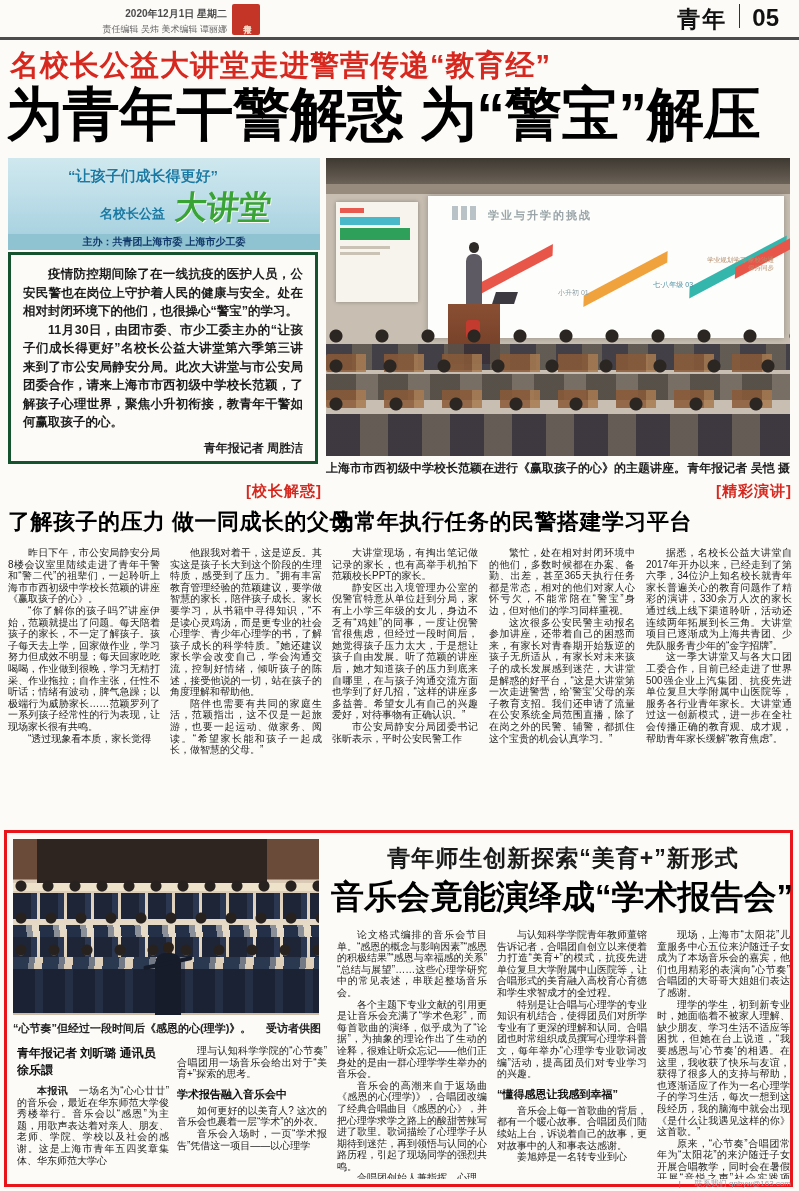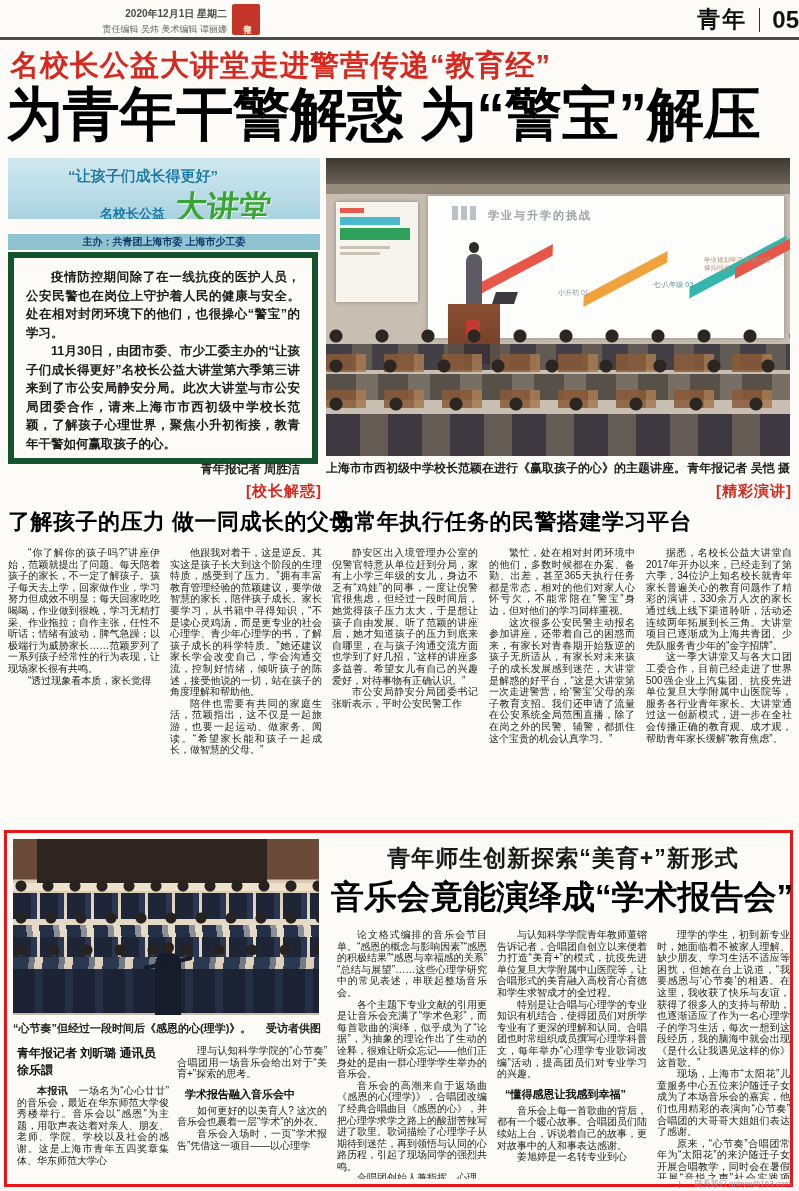--- a/index.html
+++ b/index.html
@@ -7,48 +7,48 @@
   .page{position:relative;width:799px;height:1191px;background:#fcfbf8;margin:0 auto;overflow:hidden;color:#1a1a1a;}
 
   
   .mast{position:absolute;top:4px;left:0;width:100%;height:32px;}
   .mast-left{position:absolute;right:572px;top:3px;text-align:right;color:#555;}
   .mast-date{font-size:10px;font-weight:bold;color:#4a4a4a;}
   .mast-editors{font-size:9px;color:#666;margin-top:2px;}
   .seal{position:absolute;left:232px;top:0px;width:28px;height:31px;background:#c43527;border-radius:2px;
         display:flex;align-items:center;justify-content:center;}
   .seal span{writing-mode:vertical-rl;color:#f6d9c8;font-size:8px;font-weight:bold;letter-spacing:1px;}
-  .mast-right{position:absolute;right:0;top:0;display:flex;align-items:center;gap:12px;}
+  .mast-right{position:absolute;right:20px;top:0;display:flex;gap:12px;}
   .mast-sec{font-size:23px;font-weight:900;color:#111;letter-spacing:2px;}
   .mast-bar{width:1px;height:24px;background:#333;}
   .mast-page{font-size:24px;font-weight:700;color:#111;}
   .headrule{position:absolute;top:37px;left:0;width:100%;height:3px;background:#4c4c4c;}
 
   
   .kicker{position:absolute;top:46px;left:10px;font-size:29px;font-weight:700;color:#d6281e;letter-spacing:1px;}
   .mainhead{position:absolute;top:84px;left:6px;width:790px;font-size:58px;line-height:60px;font-weight:900;
             color:#000;letter-spacing:0px;white-space:nowrap;transform:scaleX(.98);transform-origin:left;}
 
   
-  .banner{position:absolute;left:8px;top:158px;width:312px;height:61px;
+  .banner{position:absolute;left:8px;top:158px;width:312px;height:76px;
           background:linear-gradient(180deg,#cfe8ee 0%,#bcdde8 55%,#a9d2e0 100%);overflow:hidden;}
   .banner .b1{margin:9px 10px 0 60px;font-size:15px;font-weight:900;color:#1a7aa3;text-shadow:0 0 1px #fff;}
   .banner .b2{margin:2px 0 0 92px;font-size:13px;font-weight:900;color:#1a7aa3;display:inline-block;}
   .banner .b3{display:inline-block;font-size:32px;font-weight:900;color:#39a335;transform:skewX(-6deg);margin-left:6px;
               text-shadow:1px 1px 0 #fff;}
   .banner-strip{position:absolute;left:8px;top:234px;width:312px;height:16px;background:#8fc3d2;
                 font-size:10px;font-weight:900;color:#123a6b;text-align:center;line-height:16px;}
-  .introbox{position:absolute;left:8px;top:252px;width:310px;height:212px;border:6px solid #14532d;background:#fcfbf8;
+  .introbox{position:absolute;left:8px;top:252px;width:310px;height:212px;border:3px solid #14532d;background:#fcfbf8;
             box-sizing:border-box;padding:10px 12px 6px 12px;}
   .introbox p{margin:0;font-size:12.5px;line-height:18.5px;text-align:justify;text-indent:2em;color:#1c1c1c;font-weight:600;}
   .intro-byline{margin-top:8px;text-align:right;font-size:12px;font-weight:700;color:#222;}
 
   
   .photo1{position:absolute;left:326px;top:158px;width:464px;height:298px;overflow:hidden;
-          background:linear-gradient(180deg,#b9aea3 0%,#cfc6ba 30%,#b9a globalization 0%);background:#c8beb2;}
+          background:linear-gradient(180deg,#b9aea3 0%,#cfc6ba 30%,#b9a globalization 0%);background:#c8beb2;text-align:right;}
   .p1-ceiling{position:absolute;top:0;left:0;width:100%;height:26px;background:linear-gradient(180deg,#3d3831,#6b6258);}
   .p1-ceiling2{position:absolute;top:26px;left:0;width:100%;height:10px;background:#968b7d;}
   .p1-screen{position:absolute;top:38px;left:102px;width:356px;height:142px;background:#fdfdfb;box-shadow:0 0 6px rgba(0,0,0,.25);}
   .p1-screen .t{position:absolute;top:12px;left:60px;font-size:11px;font-weight:bold;color:#9aa4a8;letter-spacing:2px;}
   .p1-screen .bars{position:absolute;top:10px;left:24px;display:flex;gap:3px;}
   .p1-screen .bars i{width:6px;height:14px;background:#b9c2c6;}
   .arrow{position:absolute;height:10px;transform:skewX(-35deg);}
   .a1{top:70px;left:40px;width:90px;background:#e8564a;transform:rotate(-28deg) skewX(-30deg);}
   .a2{top:78px;left:150px;width:95px;background:#f0a23c;transform:rotate(-28deg) skewX(-30deg);}
   .a3{top:66px;left:255px;width:110px;background:#35b6ad;transform:rotate(-28deg) skewX(-30deg);}
@@ -77,21 +77,21 @@
 
   
   .sec-label{font-size:15px;font-weight:900;color:#d6281e;letter-spacing:1px;text-align:right;}
   .sec-head{font-size:22px;font-weight:900;color:#000;margin-top:6px;letter-spacing:.5px;white-space:nowrap;}
   .sect{position:absolute;top:482px;}
   .sect-l{left:8px;width:314px;}
   .sect-r{left:332px;width:460px;}
   .colwrap{position:relative;margin-top:10px;}
   .tcol{position:absolute;top:0;overflow:hidden;}
   .tcol p{margin:0;font-size:10px;line-height:11.6px;text-align:justify;text-indent:2em;color:#222;}
-  .subhead{font-size:11px;font-weight:900;color:#111;margin:7px 0 3px 8px;}
+  .subhead{font-size:11px;font-weight:900;color:#111;margin:7px 0 3px 0;}
 
   
   .redbox{position:absolute;left:4px;top:830px;width:789px;height:357px;border:3px solid #e8151b;background:#fcfbf8;box-sizing:border-box;}
   .photo2{position:absolute;left:6px;top:6px;width:306px;height:176px;overflow:hidden;
           background:linear-gradient(180deg,#6a4a38 0,#6a4a38 40px,#d9c9b4 41px,#e7dcc8 90px,#cdbba4 176px);}
   .p2-wall{position:absolute;top:0;left:24px;width:230px;height:44px;background:#2e2420;}
   .p2-light{position:absolute;top:44px;left:0;width:100%;height:8px;background:#f3e7d0;opacity:.8;}
   .choir-row{position:absolute;left:0;width:100%;}
   .c-heads{height:14px;background-image:radial-gradient(circle at 8px 7px,#27221f 5px,transparent 6px),
            radial-gradient(circle at 8px 9px,#caa183 3px,transparent 4px);background-size:27px 14px;background-repeat:repeat-x;}
@@ -204,35 +204,37 @@
   <div class="p1-cap">
     <span class="capline">上海市市西初级中学校长范颖在进行《赢取孩子的心》的主题讲座。</span>
     <span class="capline">青年报记者 吴恺 摄</span>
   </div>
 
   <div class="sect sect-l">
     <div class="sec-label">[校长解惑]</div>
     <div class="sec-head">了解孩子的压力 做一同成长的父母</div>
     <div class="colwrap" style="height:285px">
       <div class="tcol" style="left:0;width:152px;height:285px">
+          <p>昨日下午，市公安局静安分局8楼会议室里陆续走进了青年干警和“警二代”的祖辈们，一起聆听上海市市西初级中学校长范颖的讲座《赢取孩子的心》。</p>
           <p>“你了解你的孩子吗?”讲座伊始，范颖就提出了问题。每天陪着孩子的家长，不一定了解孩子。孩子每天去上学，回家做作业，学习努力但成效不明显；每天回家吃吃喝喝，作业做到很晚，学习无精打采、作业拖拉；自作主张，任性不听话；情绪有波动，脾气急躁；以极端行为威胁家长……范颖罗列了一系列孩子经常性的行为表现，让现场家长很有共鸣。</p>
           <p>“透过现象看本质，家长觉得</p>
         </div>
       <div class="tcol" style="left:162px;width:152px;height:285px">
           <p>他跟我对着干，这是逆反。其实这是孩子长大到这个阶段的生理特质，感受到了压力。”拥有丰富教育管理经验的范颖建议，要学做智慧的家长，陪伴孩子成长。家长要学习，从书籍中寻得知识，“不是读心灵鸡汤，而是更专业的社会心理学、青少年心理学的书，了解孩子成长的科学特质。”她还建议家长学会改变自己，学会沟通交流，控制好情绪，倾听孩子的陈述，接受他说的一切，站在孩子的角度理解和帮助他。</p>
           <p>陪伴也需要有共同的家庭生活，范颖指出，这不仅是一起旅游，也要一起运动、做家务、阅读。“希望家长能和孩子一起成长，做智慧的父母。”</p>
         </div>
     </div>
   </div>
 
   <div class="sect sect-r">
     <div class="sec-label">[精彩演讲]</div>
     <div class="sec-head">为常年执行任务的民警搭建学习平台</div>
     <div class="colwrap" style="height:285px">
       <div class="tcol" style="left:0;width:146px;height:285px">
+          <p>大讲堂现场，有掏出笔记做记录的家长，也有高举手机拍下范颖校长PPT的家长。</p>
           <p>静安区出入境管理办公室的倪警官特意从单位赶到分局，家有上小学三年级的女儿，身边不乏有“鸡娃”的同事，一度让倪警官很焦虑，但经过一段时间后，她觉得孩子压力太大，于是想让孩子自由发展。听了范颖的讲座后，她才知道孩子的压力到底来自哪里，在与孩子沟通交流方面也学到了好几招，“这样的讲座多多益善。希望女儿有自己的兴趣爱好，对待事物有正确认识。”</p>
           <p>市公安局静安分局团委书记张昕表示，平时公安民警工作</p>
         </div>
       <div class="tcol" style="left:157px;width:146px;height:285px">
           <p>繁忙，处在相对封闭环境中的他们，多数时候都在办案、备勤、出差，甚至365天执行任务都是常态，相对的他们对家人心怀亏欠，不能常陪在“警宝”身边，但对他们的学习同样重视。</p>
           <p>这次很多公安民警主动报名参加讲座，还带着自己的困惑而来，有家长对青春期开始叛逆的孩子无所适从，有家长对未来孩子的成长发展感到迷茫，大讲堂是解惑的好平台，“这是大讲堂第一次走进警营，给‘警宝’父母的亲子教育支招。我们还申请了流量在公安系统全局范围直播，除了在岗之外的民警、辅警，都抓住这个宝贵的机会认真学习。”</p>
         </div>
       <div class="tcol" style="left:314px;width:146px;height:285px">
           <p>据悉，名校长公益大讲堂自2017年开办以来，已经走到了第六季，34位沪上知名校长就青年家长普遍关心的教育问题作了精彩的演讲，330余万人次的家长通过线上线下渠道聆听，活动还连续两年拓展到长三角。大讲堂项目已逐渐成为上海共青团、少先队服务青少年的“金字招牌”。</p>
           <p>这一季大讲堂又与各大口团工委合作，目前已经走进了世界500强企业上汽集团、抗疫先进单位复旦大学附属中山医院等，服务各行业青年家长。大讲堂通过这一创新模式，进一步在全社会传播正确的教育观、成才观，帮助青年家长缓解“教育焦虑”。</p>
@@ -287,20 +289,20 @@
         <p>合唱团创始人兼指挥、心理</p>
       </div>
     <div class="bcol bc4">
         <p>与认知科学学院青年教师董镕告诉记者，合唱团自创立以来便着力打造“美育+”的模式，抗疫先进单位复旦大学附属中山医院等，让合唱形式的美育融入高校育心育德和学生求智成才的全过程。</p>
         <p>特别是让合唱与心理学的专业知识有机结合，使得团员们对所学专业有了更深的理解和认同。合唱团也时常组织成员撰写心理学科普文，每年举办“心理学专业歌词改编”活动，提高团员们对专业学习的兴趣。</p>
         <div class="subhead">“懂得感恩让我感到幸福”</div>
         <p>音乐会上每一首歌曲的背后，都有一个暖心故事。合唱团员们陆续站上台，诉说着自己的故事，更对故事中的人和事表达感谢。</p>
         <p>姜旭婷是一名转专业到心</p>
       </div>
     <div class="bcol bc5">
+        <p>现场，上海市“太阳花”儿童服务中心五位来沪随迁子女成为了本场音乐会的嘉宾，他们也用精彩的表演向“心节奏”合唱团的大哥哥大姐姐们表达了感谢。</p>
         <p>理学的学生，初到新专业时，她面临着不被家人理解、缺少朋友、学习生活不适应等困扰，但她在台上说道，“我要感恩与‘心节奏’的相遇。在这里，我收获了快乐与友谊，获得了很多人的支持与帮助，也逐渐适应了作为一名心理学子的学习生活，每次一想到这段经历，我的脑海中就会出现《是什么让我遇见这样的你》这首歌。”</p>
-        <p>现场，上海市“太阳花”儿童服务中心五位来沪随迁子女成为了本场音乐会的嘉宾，他们也用精彩的表演向“心节奏”合唱团的大哥哥大姐姐们表达了感谢。</p>
         <p>原来，“心节奏”合唱团常年为“太阳花”的来沪随迁子女开展合唱教学，同时会在暑假开展“音悦之声”社会实践项目，凭借这一项目，团队也获评了“全国大学生百强社会实践团队”。</p>
       </div>
   </div>
 
   <div class="footer-contact">联系我们 qnbyw@163.com</div>
 </div>
 
 </body></html>

